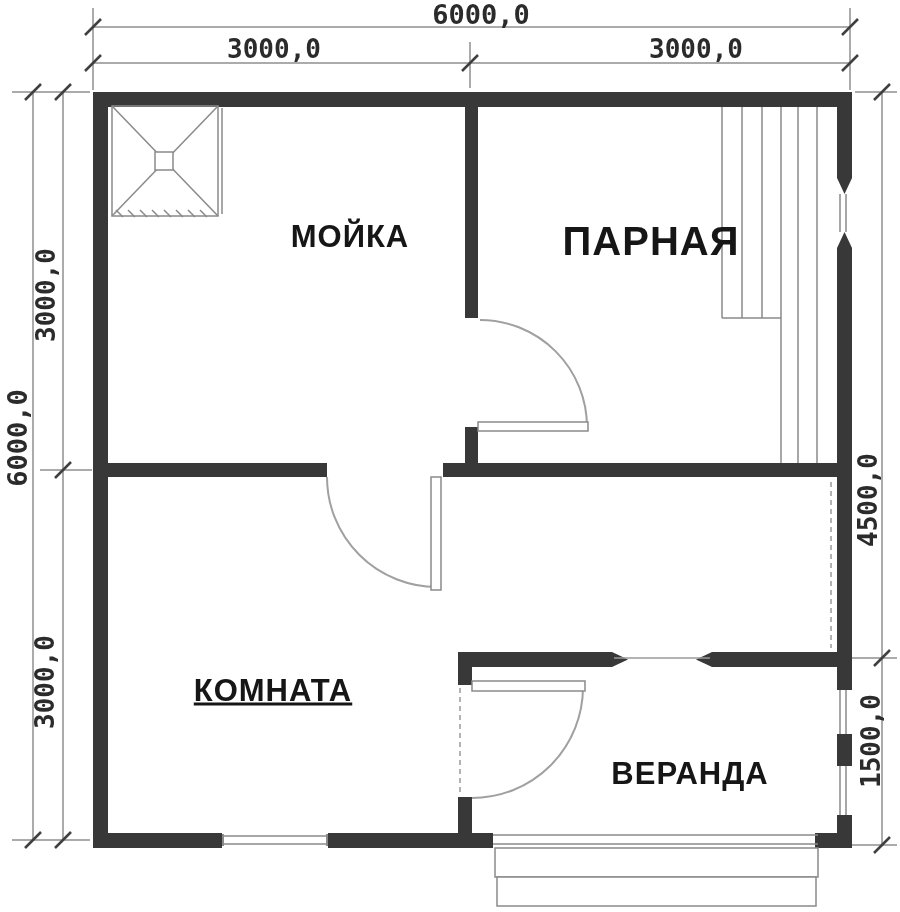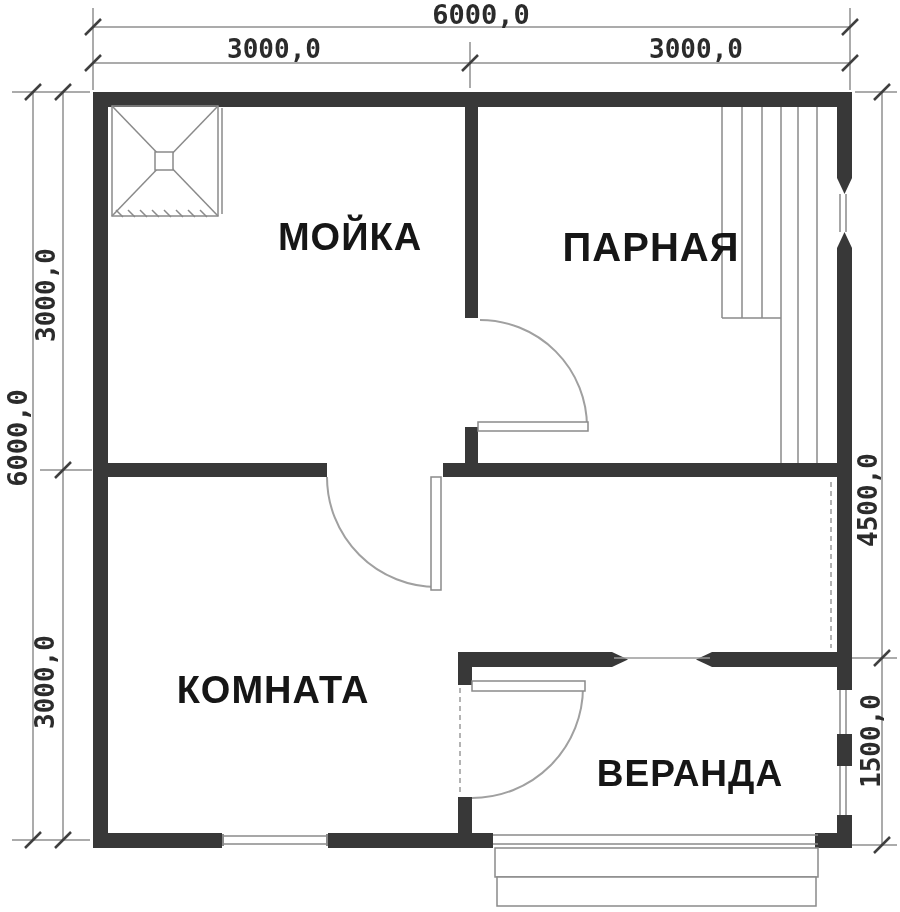--- a/index.html
+++ b/index.html
@@ -7,23 +7,23 @@
     position:relative;width:900px;height:912px;background:#ffffff;
     font-family:"Liberation Sans", sans-serif;overflow:hidden;
   }
   .wall{position:absolute;background:#383838;}
   svg.overlay{position:absolute;left:0;top:0;width:900px;height:912px;}
   .lbl{
     position:absolute;transform:translate(-50%,-50%);
     font-weight:bold;color:#161616;white-space:nowrap;letter-spacing:1px;
   }
   .lbl.rot{transform:translate(-50%,-50%) rotate(-90deg);}
-  .room-lbl{font-size:38px;}
+  .room-lbl{font-size:31px;}
   .room-lbl.parnaya{font-size:40px;}
-  .room-lbl.veranda{font-size:37px;}
+  .room-lbl.veranda{font-size:31px;}
   .room-lbl.two-line{text-align:center;line-height:55px;}
   .dim{
     font-family:"DejaVu Sans Mono", monospace;font-weight:600;
     color:#2b2b2b;font-size:26px;letter-spacing:0;
   }
   .dim.big{font-size:27px;}
 </style>
 </head>
 <body>
 
@@ -162,23 +162,23 @@
       <line x1="55" y1="478" x2="71" y2="462"></line>
       <line x1="55" y1="848" x2="71" y2="832"></line>
       <line x1="874" y1="100" x2="890" y2="84"></line>
       <line x1="874" y1="666" x2="890" y2="650"></line>
       <line x1="874" y1="853" x2="890" y2="837"></line>
     </g>
   </svg>
 
   <div class="lbl room-lbl" style="left:350px;top:237px;">МОЙКА</div>
 
-  <div class="lbl room-lbl parnaya" style="left:651px;top:247px;">ПАРНАЯ</div>
+  <div class="lbl room-lbl parnaya" style="left:651px;top:241px;">ПАРНАЯ</div>
 
-  <div class="lbl room-lbl two-line" style="left:273px;top:690px;">
+  <div class="lbl room-lbl two-line" style="left:273px;top:690px;text-decoration:underline;">
     <div>КОМНАТА</div>
   </div>
 
   <div class="lbl room-lbl veranda" style="left:690px;top:774px;">ВЕРАНДА</div>
 
   <div class="lbl dim big" style="left:481px;top:14px;">6000,0</div>
   <div class="lbl dim" style="left:274px;top:49px;">3000,0</div>
   <div class="lbl dim" style="left:696px;top:49px;">3000,0</div>
 
   <div class="lbl dim big rot" style="left:17px;top:438px;">6000,0</div>

